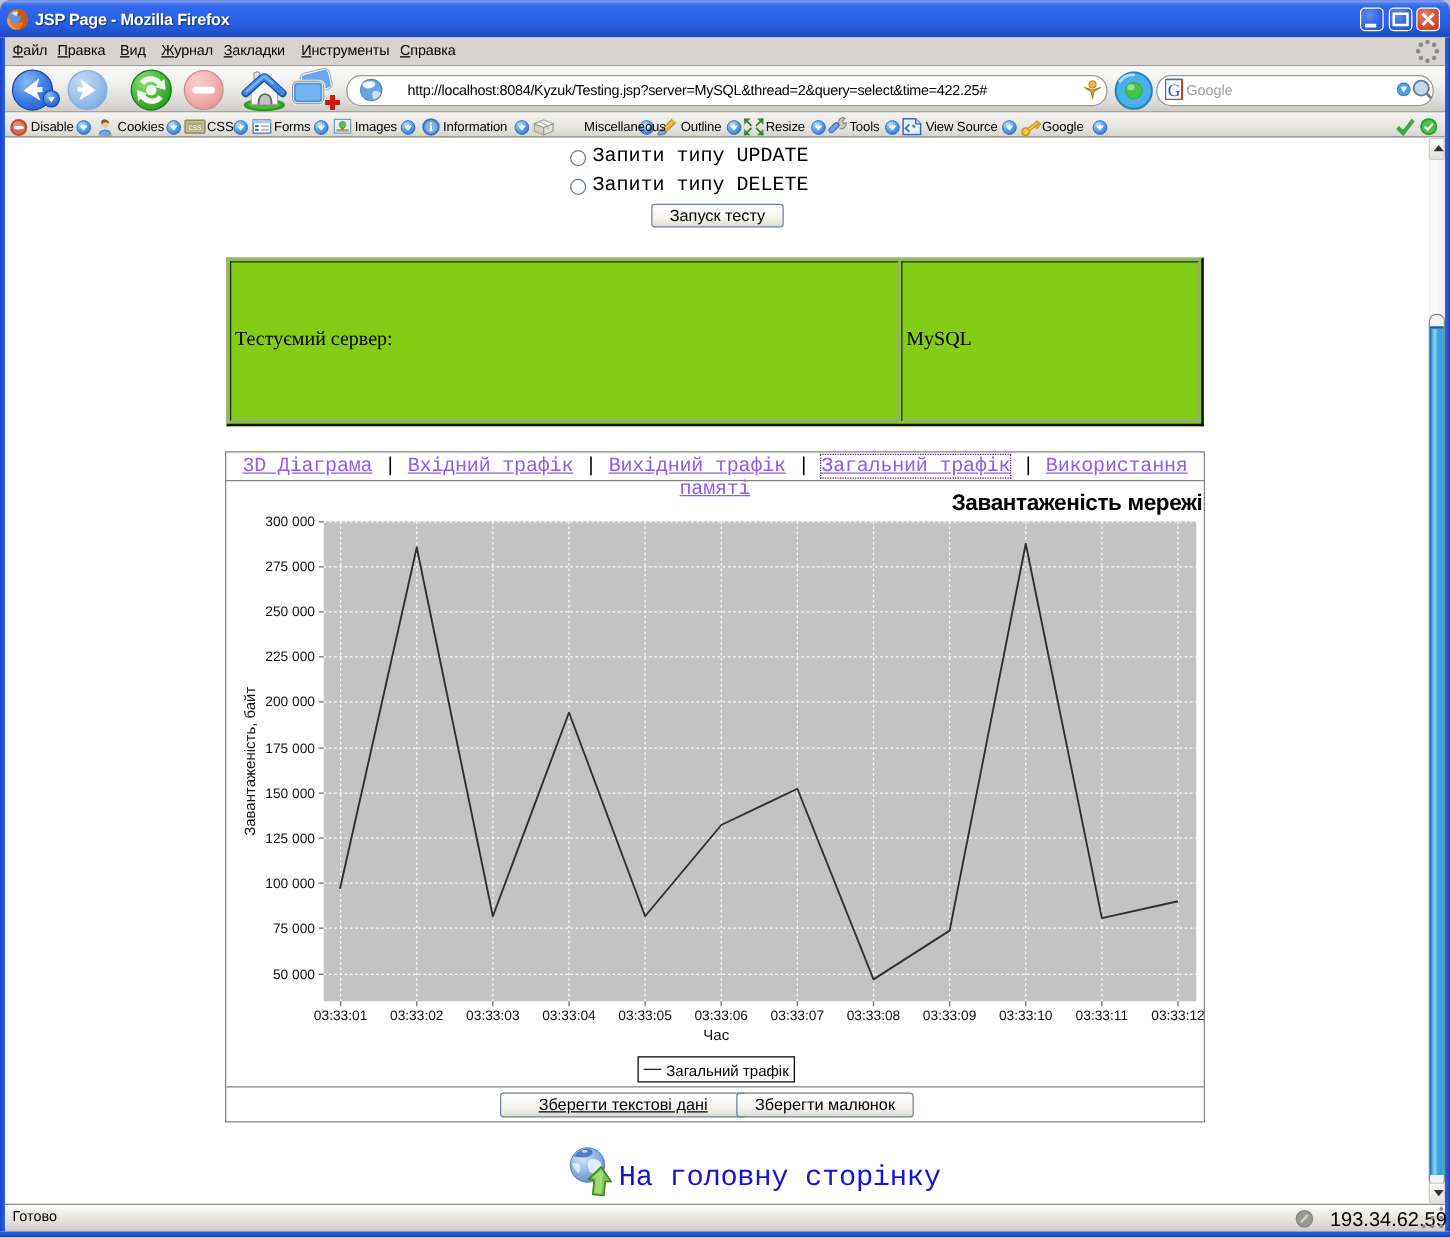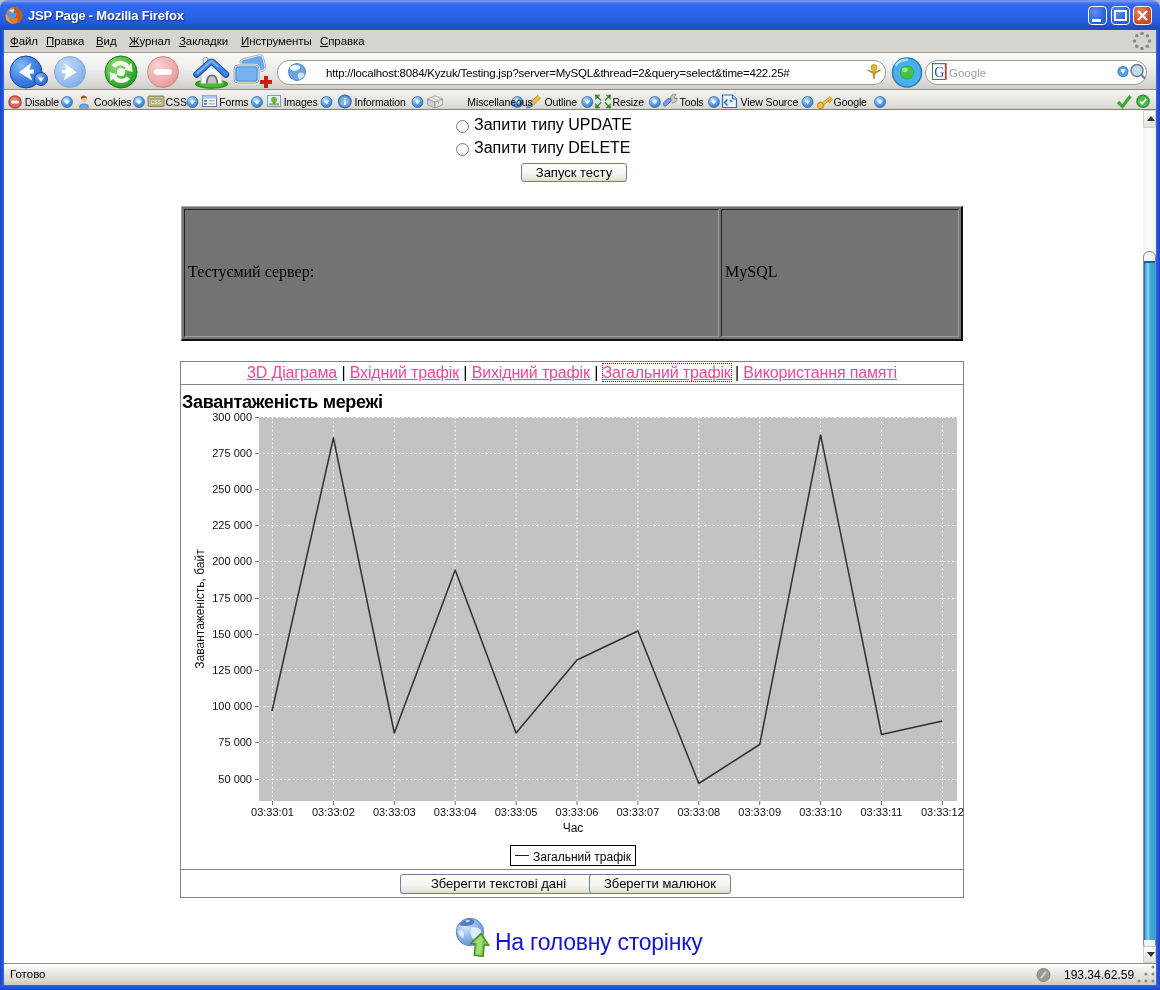--- a/index.html
+++ b/index.html
@@ -29,29 +29,29 @@
   
   #sb-track{left:1143px;top:110px;width:13px;height:853px;background:linear-gradient(90deg,#f3f3f1,#fdfdfd 40%,#eeeeec);}
   #sb-up{left:1143px;top:110px;width:13px;height:18px;background:linear-gradient(180deg,#fefefe,#e2e0da);border:1px solid #d0cec8;border-radius:2px;box-sizing:border-box;}
   #sb-down{left:1143px;top:946px;width:13px;height:17px;background:linear-gradient(180deg,#fefefe,#e2e0da);border:1px solid #d0cec8;border-radius:2px;box-sizing:border-box;}
   .sb-arrow{width:0;height:0;position:absolute;left:3px;border-left:4px solid transparent;border-right:4px solid transparent;}
   #sb-thumb{left:1143px;top:251px;width:13px;height:699px;background:#f4f4f4;border:1px solid #8a8a8a;border-radius:6px;box-sizing:border-box;}
   #sb-thumb-fill{left:1144px;top:261px;width:11px;height:679px;background:linear-gradient(90deg,#1565ae 0%,#57b8e4 18%,#8ed4f0 38%,#49a8d8 55%,#2ba4dc 75%,#30b4e6 92%,#1787c4 100%);border-top:2px solid #1b5d9e;box-sizing:border-box;}
   
   #statusbar{left:4px;top:963px;width:1152px;height:22px;background:linear-gradient(180deg,#ffffff 0%,#efeeea 30%,#dcdad3 75%,#cac8c0 100%);border-top:1px solid #8f8d85;box-sizing:border-box;font-size:12px;}
   
-  .serif{font-family:Liberation Sans, sans-serif;}
+  .serif{font-family:Liberation Mono, monospace;}
   .radio{width:13px;height:13px;border:1px solid #6b7d94;border-radius:50%;background:radial-gradient(circle at 35% 30%,#ffffff 40%,#e7eaf0 100%);box-sizing:border-box;}
   .xpbtn{background:linear-gradient(180deg,#ffffff 0%,#f4f3ee 60%,#e9e7dd 85%,#dcd9cc 100%);border:1px solid #6d7f9c;border-radius:3px;box-sizing:border-box;font-size:13px;text-align:center;color:#000;}
-  table.t1{border-collapse:separate;border-spacing:2px;background:#737373;
+  table.t1{border-collapse:separate;border-spacing:2px;background:#84cc16;
     border-top:1px solid #a8a8a8;border-left:1px solid #a8a8a8;border-right:2px solid #111;border-bottom:2px solid #111;}
   table.t1 td{border:1px solid;border-color:#242424 #9d9d9d #9d9d9d #242424;font-family:"Liberation Serif",serif;font-size:16px;padding:1px 3px 3px 3px;}
   #panel{left:180px;top:361px;width:784px;height:537px;border:1px solid #828282;box-sizing:border-box;}
   #linksrow{left:180px;top:361px;width:784px;height:24px;border-bottom:1px solid #828282;box-sizing:border-box;}
-  .lnk{color:#ec4899;text-decoration:underline;}
+  .lnk{color:#8b5cf6;text-decoration:underline;}
   #chart-title{font-weight:bold;font-size:18px;letter-spacing:-0.3px;}
   #btnrow-sep{left:181px;top:869px;width:782px;height:1px;background:#828282;}
 </style></head>
 <body>
 
 <div class="abs" style="left:0;top:0;width:14px;height:14px;background:#b8bccc;"></div>
 <div class="abs" style="left:1146px;top:0;width:14px;height:14px;background:#b8bccc;"></div>
 <div class="abs" id="titlebar"></div>
 <div class="abs" id="title-text">JSP Page - Mozilla Firefox</div>
 <div class="abs winbtn" id="btn-min"></div>
@@ -347,21 +347,21 @@
         <td>MySQL</td>
       </tr>
 </tbody>
   </table>
 
 <div class="abs" id="panel"></div>
 <div class="abs" id="linksrow"></div>
 <div class="abs serif" style="left:182px;top:364px;width:780px;text-align:center;font-size:16px;letter-spacing:-0.15px;" id="links">
 <span class="lnk">3D Діаграма</span> | <span class="lnk">Вхідний трафік</span> | <span class="lnk">Вихідний трафік</span> | <span class="lnk" style="outline:1px dotted #551a8b;">Загальний трафік</span> | <span class="lnk">Використання памяті</span>
 </div>
-<div class="abs" id="chart-title" style="left:182px;top:392px;width:780px;text-align:left;">Завантаженість мережі</div>
+<div class="abs" id="chart-title" style="left:182px;top:392px;width:780px;text-align:right;">Завантаженість мережі</div>
 
 <svg class="abs" style="left:181px;top:385px;overflow:visible;" width="782" height="484" xmlns="http://www.w3.org/2000/svg">
   <rect x="78" y="32" width="698" height="384" fill="#c3c3c3"></rect>
   <g stroke="#fdfdfd" stroke-width="1" stroke-dasharray="2,2.2">
     <line x1="91.5" y1="32" x2="91.5" y2="416"></line>
       <line x1="152.4" y1="32" x2="152.4" y2="416"></line>
     <line x1="213.3" y1="32" x2="213.3" y2="416"></line>
       <line x1="274.2" y1="32" x2="274.2" y2="416"></line>
     <line x1="335.1" y1="32" x2="335.1" y2="416"></line>
       <line x1="396" y1="32" x2="396" y2="416"></line>
@@ -440,21 +440,21 @@
     </g>
     <text x="23" y="224" font-size="12" text-anchor="middle" transform="rotate(-90 23 224)">Завантаженість, байт</text>
   </g>
 </svg>
 
 <div class="abs" style="left:510px;top:845px;width:126px;height:21px;border:1px solid #000;box-sizing:border-box;"></div>
 <div class="abs" style="left:515px;top:854.5px;width:14px;height:1.5px;background:#222;"></div>
 <div class="abs" style="left:533px;top:850px;font-size:12px;">Загальний трафік</div>
 
 <div class="abs" id="btnrow-sep"></div>
-<div class="abs xpbtn" style="left:400px;top:874px;width:197px;height:20px;line-height:18px;">Зберегти текстові дані</div>
+<div class="abs xpbtn" style="left:400px;top:874px;width:197px;height:20px;line-height:18px;text-decoration:underline;">Зберегти текстові дані</div>
 <div class="abs xpbtn" style="left:589px;top:874px;width:142px;height:20px;line-height:18px;">Зберегти малюнок</div>
 
 <svg class="abs" style="left:455px;top:916px;" width="40" height="42" xmlns="http://www.w3.org/2000/svg">
   <defs>
     <radialGradient id="glb" cx="0.35" cy="0.3" r="0.95">
       <stop offset="0" stop-color="#d8e8f8"></stop>
         <stop offset="0.45" stop-color="#8cb2e4"></stop>
         <stop offset="1" stop-color="#4a7ac0"></stop>
     </radialGradient>
   </defs>
@@ -465,21 +465,21 @@
   <path d="M10 4.5 Q13 3.5 15.5 4.5 Q14 6.5 11.5 6.2 Z" fill="#d0e4f8" opacity="0.9"></path>
   <g transform="rotate(6 25 27)">
     <path d="M20.5 40 L20.5 28.5 L15.8 28.5 L25 17.5 L34.2 28.5 L29.5 28.5 L29.5 40 Z" fill="#7cc84e" stroke="#3f8a1e" stroke-width="1.3" stroke-linejoin="round"></path>
     <path d="M22 38.5 L22 27 L19 27 L25 19.8 L27 22.2 L27 38.5 Z" fill="#a2dc78"></path>
   </g>
 </svg>
 <div class="abs serif" style="left:495px;top:929px;font-size:23px;color:#1413d6;letter-spacing:-0.25px;">На головну сторінку</div>
 
 <div class="abs" id="statusbar"></div>
 <div class="abs" style="left:10px;top:968px;font-size:11.5px;">Готово</div>
-<div class="abs" style="left:1064px;top:968px;font-size:12px;">193.34.62.59</div>
+<div class="abs" style="left:1064px;top:968px;font-size:16px;">193.34.62.59</div>
 <svg class="abs" style="left:1033px;top:963px;" width="126" height="22" xmlns="http://www.w3.org/2000/svg">
   <circle cx="10.5" cy="12" r="6.5" fill="#9a9a94" stroke="#84847e" stroke-width="1"></circle>
   <line x1="7.8" y1="15" x2="13.2" y2="9" stroke="#d4d4ce" stroke-width="2"></line>
   <g fill="#8a8a84">
     <circle cx="120" cy="18" r="1.5"></circle>
       <circle cx="113" cy="18" r="1.5"></circle>
       <circle cx="106" cy="18" r="1.5"></circle>
     <circle cx="120" cy="11" r="1.5"></circle>
       <circle cx="113" cy="11" r="1.5"></circle>
     <circle cx="120" cy="4" r="1.5"></circle>

